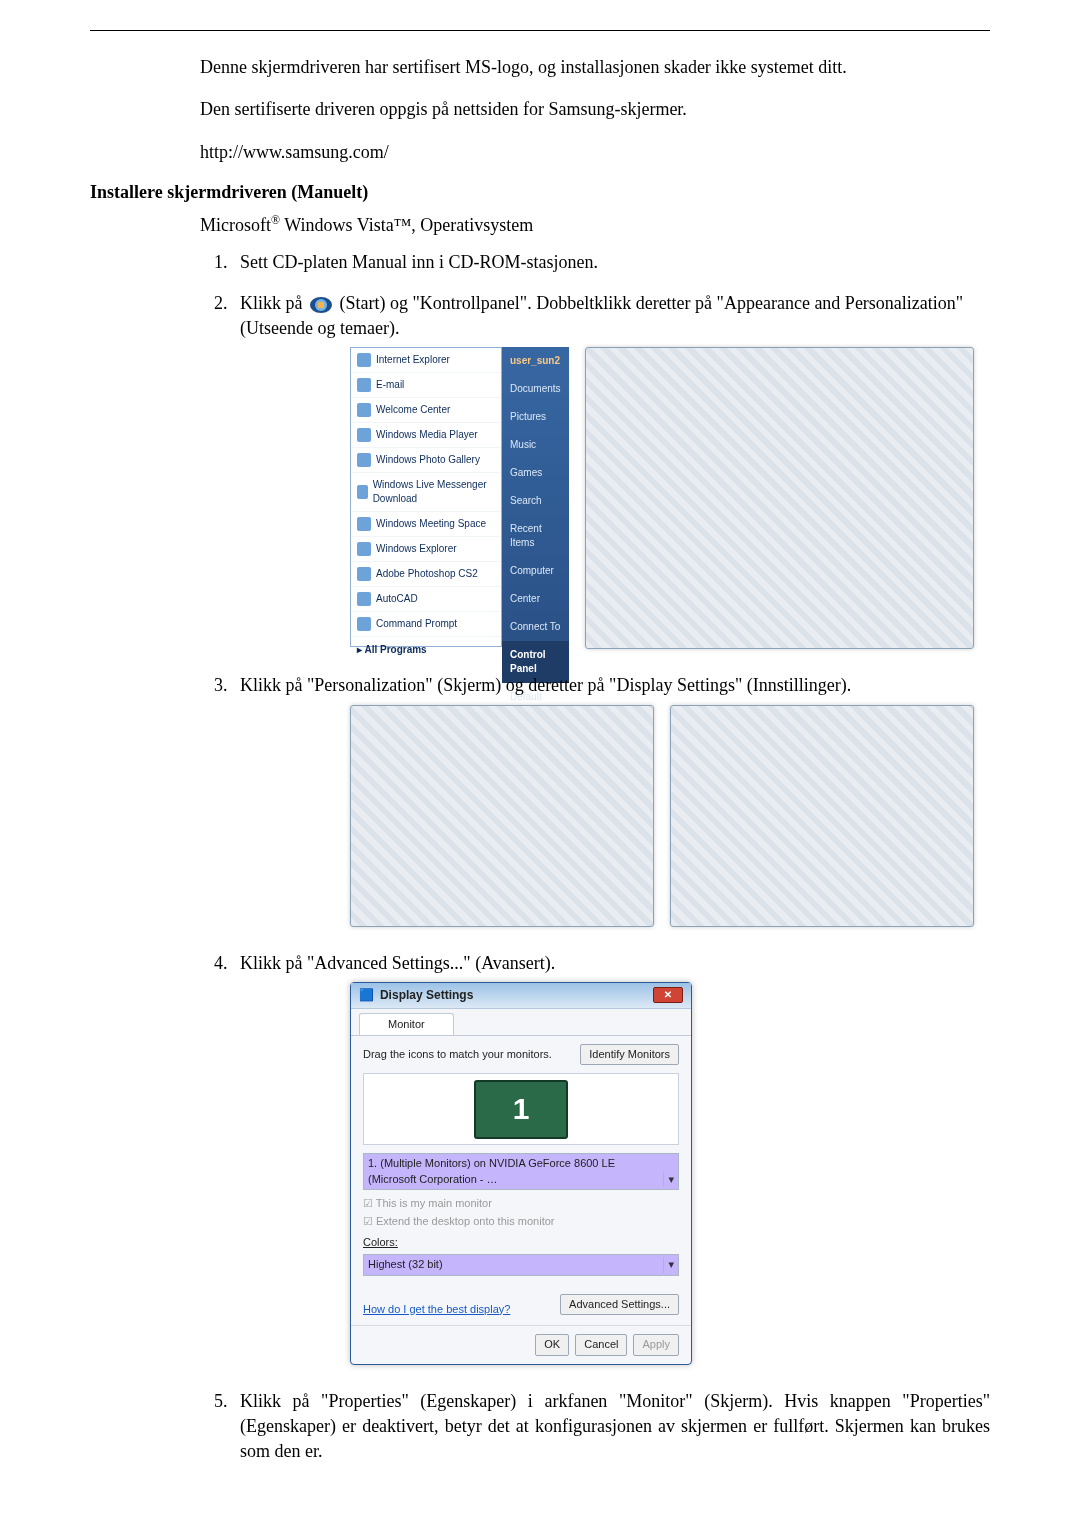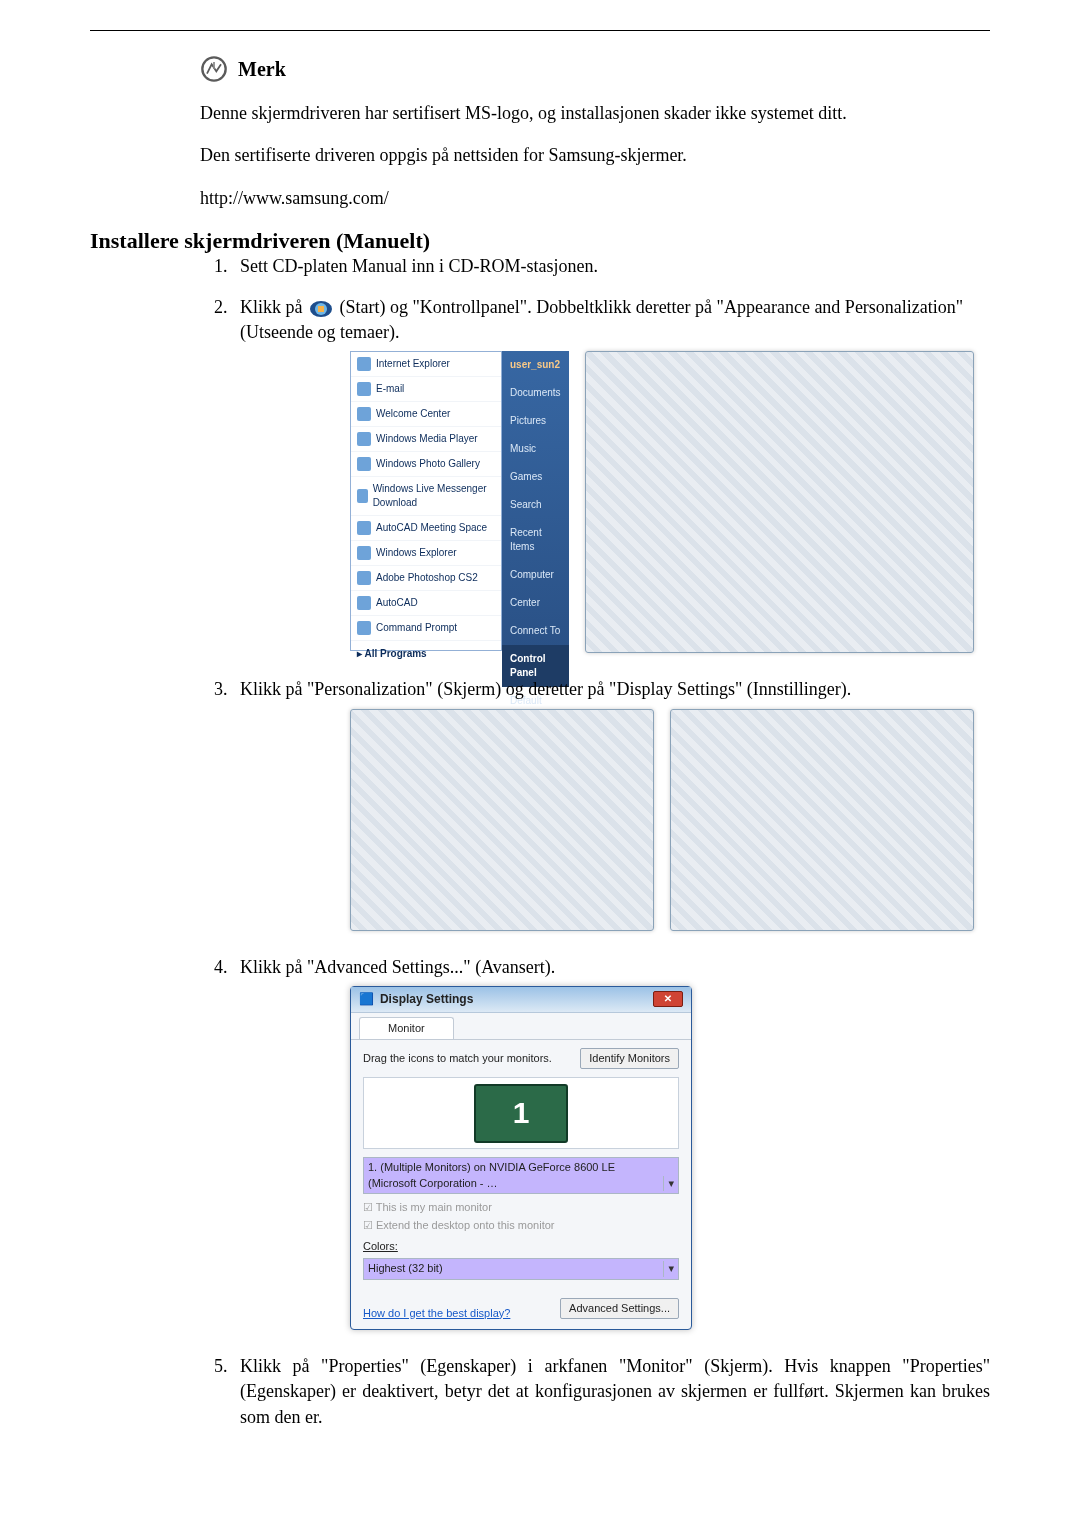--- a/index.html
+++ b/index.html
@@ -44,23 +44,23 @@
   .note-label {
     font-weight: bold;
     font-size: 20px;
   }
   p.body {
     margin: 0 0 18px 110px;
     font-size: 18px;
     line-height: 1.35;
   }
   h2.section-heading {
-    font-size: 22px;
-    font-weight: bold;
-    margin: 8px 0 0 0;
+    font-size: 18px;
+    font-weight: bold;
+    margin: 8px 0 10px 0;
   }
   p.indented {
     margin: 0 0 14px 110px;
     font-size: 18px;
   }
   sup.reg {
     font-size: 12px;
   }
   ol.steps {
     margin: 0 0 0 110px;
@@ -306,37 +306,30 @@
     font-weight: bold;
   }
 </style>
 </head>
 <body>
 
 <div class="page">
 
   <hr class="header-rule">
 
-  <div class="note-row">
-    <span class="note-icon">
-      <svg viewBox="0 0 24 24" width="28" height="28">
-        <circle cx="12" cy="12" r="10" fill="none" stroke="#5b5b5b" stroke-width="2"></circle>
-        <path d="M6 16 L10 8 L14 14 L18 8" fill="none" stroke="#5b5b5b" stroke-width="1.5"></path>
-        <path d="M12 6 L12 12" stroke="#8a8a8a" stroke-width="1.5"></path>
-      </svg>
-    </span>
-    <span class="note-label">Merk</span>
-  </div>
 
   <p class="body">Denne skjermdriveren har sertifisert MS-logo, og installasjonen skader ikke systemet ditt.</p>
   <p class="body">Den sertifiserte driveren oppgis på nettsiden for Samsung-skjermer.</p>
   <p class="body">http://www.samsung.com/</p>
 
   <h2 class="section-heading">Installere skjermdriveren (Manuelt)</h2>
 
+  <p class="indented">
+    <span>Microsoft</span><sup class="reg">®</sup><span> Windows Vista™, Operativsystem</span>
+  </p>
 
   <ol class="steps">
     <li>Sett CD-platen Manual inn i CD-ROM-stasjonen.</li>
 
     <li>
       <span>Klikk på </span>
       <span class="inline-icon">
         <svg viewBox="0 0 24 18">
           <ellipse cx="12" cy="9" rx="11" ry="8" fill="#1e4e8c"></ellipse>
           <ellipse cx="12" cy="9" rx="6" ry="6" fill="#6fb7e8"></ellipse>
@@ -369,21 +362,21 @@
             <div class="item">
                 <span class="mini-icon"></span>
                 <span>Windows Photo Gallery</span>
               </div>
             <div class="item">
                 <span class="mini-icon"></span>
                 <span>Windows Live Messenger Download</span>
               </div>
             <div class="item">
                 <span class="mini-icon"></span>
-                <span>AutoCAD Meeting Space</span>
+                <span>Windows Meeting Space</span>
               </div>
             <div class="item">
                 <span class="mini-icon"></span>
                 <span>Windows Explorer</span>
               </div>
             <div class="item">
                 <span class="mini-icon"></span>
                 <span>Adobe Photoshop CS2</span>
               </div>
             <div class="item">
@@ -459,20 +452,25 @@
                   <span class="ds-dropdown-arrow">▾</span>
                 </div>
               </div>
             </div>
 
             <div style="display:flex;justify-content:space-between;align-items:center;margin-top:10px;">
               <span class="ds-link">How do I get the best display?</span>
               <span class="ds-btn">Advanced Settings...</span>
             </div>
           </div>
+          <div class="ds-footer">
+            <span class="ds-btn">OK</span>
+            <span class="ds-btn">Cancel</span>
+            <span class="ds-btn disabled">Apply</span>
+          </div>
         </div>
       </div>
     </li>
 
     <li style="text-align:justify;">Klikk på "Properties" (Egenskaper) i arkfanen "Monitor" (Skjerm). Hvis knappen "Properties" (Egenskaper) er deaktivert, betyr det at konfigurasjonen av skjermen er fullført. Skjermen kan brukes som den er.</li>
   </ol>
 
 </div>
 
 </body></html>

